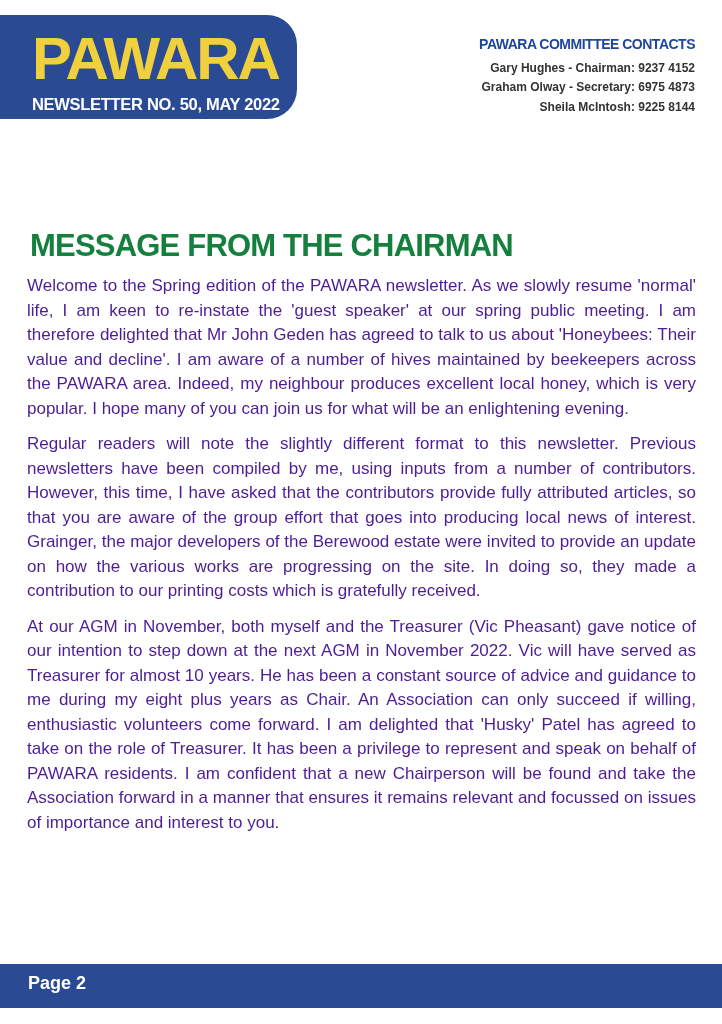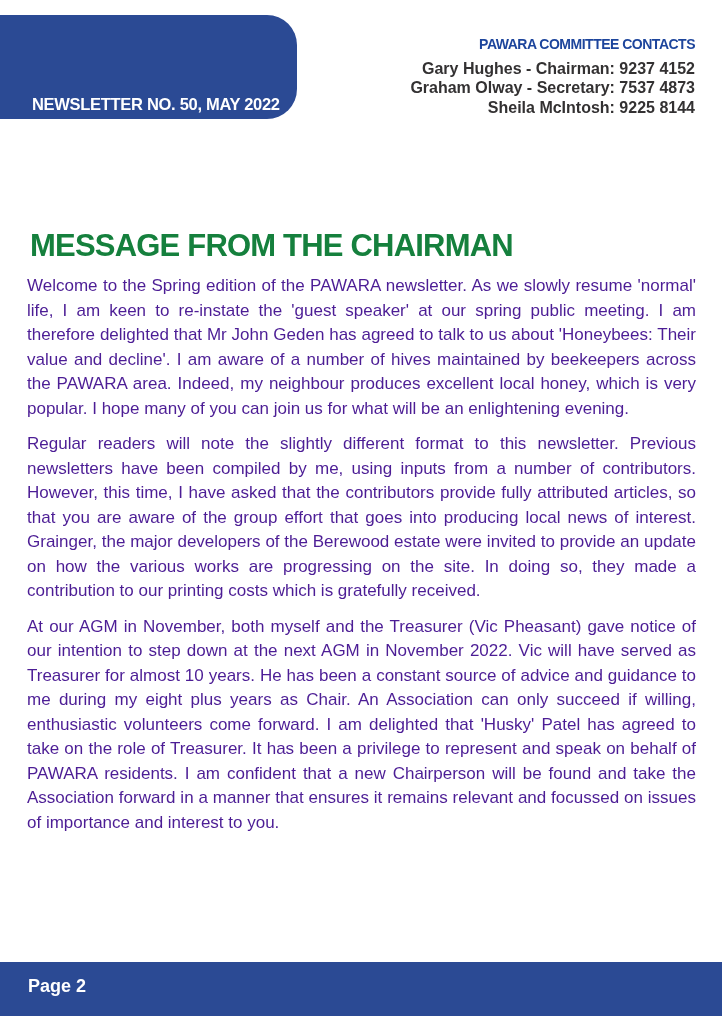--- a/index.html
+++ b/index.html
@@ -62,21 +62,21 @@
   .contacts-title {
     color: #1d459c;
     font-size: 14px;
     font-weight: 900;
     letter-spacing: -0.5px;
     margin-bottom: 7px;
     white-space: nowrap;
   }
   .contact-entry {
     color: #333132;
-    font-size: 16px;
+    font-size: 12px;
     font-weight: bold;
     line-height: 19.4px;
     white-space: nowrap;
   }
 
   
   .article {
     position: absolute;
     left: 27px;
     right: 26px;
@@ -95,48 +95,49 @@
     color: #4c1d95;
     font-size: 17px;
     line-height: 24.5px;
     text-align: justify;
   }
 
   
   .footer {
     position: absolute;
     left: 0;
-    bottom: 8px;
+    bottom: 16px;
     width: 100%;
-    height: 54px;
+    height: 44px;
     background: #2b4a94;
     display: flex;
     align-items: center;
   }
   .footer-page-label {
     color: #ffffff;
     font-size: 18px;
     font-weight: bold;
     margin-left: 28px;
     margin-bottom: 6px;
   }
 </style>
 </head>
 <body>
 
 <div class="page">
 
   <div class="masthead">
+    <div class="masthead-title">PAWARA</div>
     <div class="masthead-subtitle">NEWSLETTER NO. 50, MAY 2022</div>
   </div>
 
   <div class="contacts">
     <div class="contacts-title">PAWARA COMMITTEE CONTACTS</div>
     <div class="contact-entry">Gary Hughes - Chairman: 9237 4152</div>
-    <div class="contact-entry">Graham Olway - Secretary: 7537 4873</div>
+    <div class="contact-entry">Graham Olway - Secretary: 6975 4873</div>
     <div class="contact-entry">Sheila McIntosh: 9225 8144</div>
   </div>
 
   <div class="article">
     <h1 class="article-heading">MESSAGE FROM THE CHAIRMAN</h1>
     <div class="article-body">
       <p>Welcome to the Spring edition of the PAWARA newsletter.  As we slowly resume 'normal' life, I am keen to re-instate the 'guest speaker' at our spring public meeting. I am therefore delighted that Mr John Geden has agreed to talk to us about 'Honeybees: Their value and decline'.  I am aware of a number of hives maintained by beekeepers across the PAWARA area.  Indeed, my neighbour produces excellent local honey, which is very popular.  I hope many of you can join us for what will be an enlightening evening.</p>
       <p>Regular readers will note the slightly different format to this newsletter.  Previous newsletters have been compiled by me, using inputs from a number of contributors. However, this time, I have asked that the contributors provide fully attributed articles, so that you are aware of the group effort that goes into producing local news of interest.  Grainger, the major developers of the Berewood estate were invited to provide an update on how the various works are progressing on the site.  In doing so, they made a contribution to our printing costs which is gratefully received.</p>
       <p>At our AGM in November, both myself and the Treasurer (Vic Pheasant) gave notice of our intention to step down at the next AGM in November 2022.  Vic will have served as Treasurer for almost 10 years.  He has been a constant source of advice and guidance to me during my eight plus years as Chair.  An Association can only succeed if willing, enthusiastic volunteers come forward.  I am delighted that 'Husky' Patel has agreed to take on the role of Treasurer. It has been a privilege to represent and speak on behalf of PAWARA residents. I am confident that a new Chairperson will be found and take the Association forward in a manner that ensures it remains relevant and focussed on issues of importance and interest to you.</p>
     </div>

